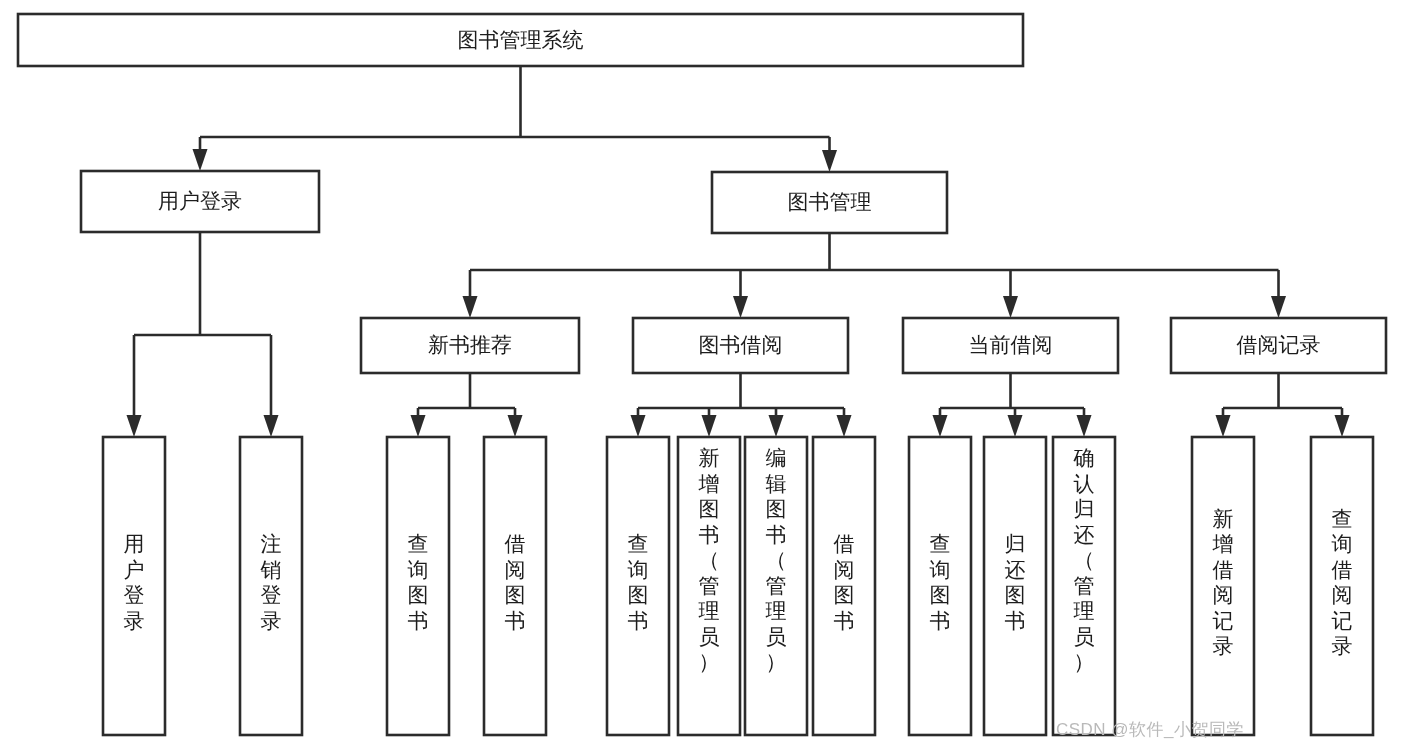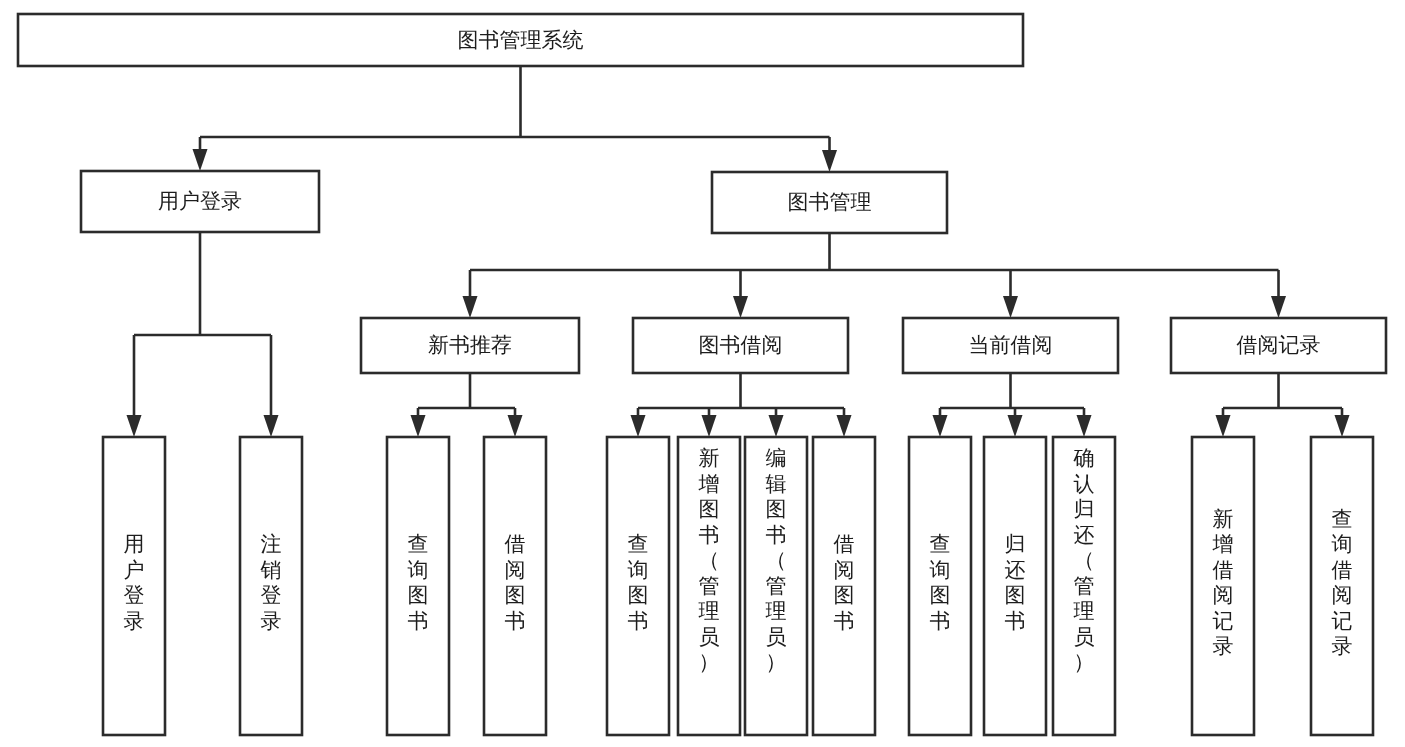--- a/index.html
+++ b/index.html
@@ -199,13 +199,14 @@
       <path d="M 1334.5 415 L 1349.5 415 L 1342 437 Z" class="arrow-head"></path>
       <g>
         <rect x="1192" y="437" width="62" height="298" class="node-box"></rect>
         <text x="1223" y="0" class="node-label-vertical"><tspan x="1223" y="525.5">新</tspan><tspan x="1223" y="551">增</tspan><tspan x="1223" y="576.5">借</tspan><tspan x="1223" y="602">阅</tspan><tspan x="1223" y="627.5">记</tspan><tspan x="1223" y="653">录</tspan></text>
       </g>
       <g>
         <rect x="1311" y="437" width="62" height="298" class="node-box"></rect>
         <text x="1342" y="0" class="node-label-vertical"><tspan x="1342" y="525.5">查</tspan><tspan x="1342" y="551">询</tspan><tspan x="1342" y="576.5">借</tspan><tspan x="1342" y="602">阅</tspan><tspan x="1342" y="627.5">记</tspan><tspan x="1342" y="653">录</tspan></text>
       </g>
     </svg>
+  <div class="watermark-text">CSDN @软件_小贺同学</div>
 </div>
 
 </body></html>

